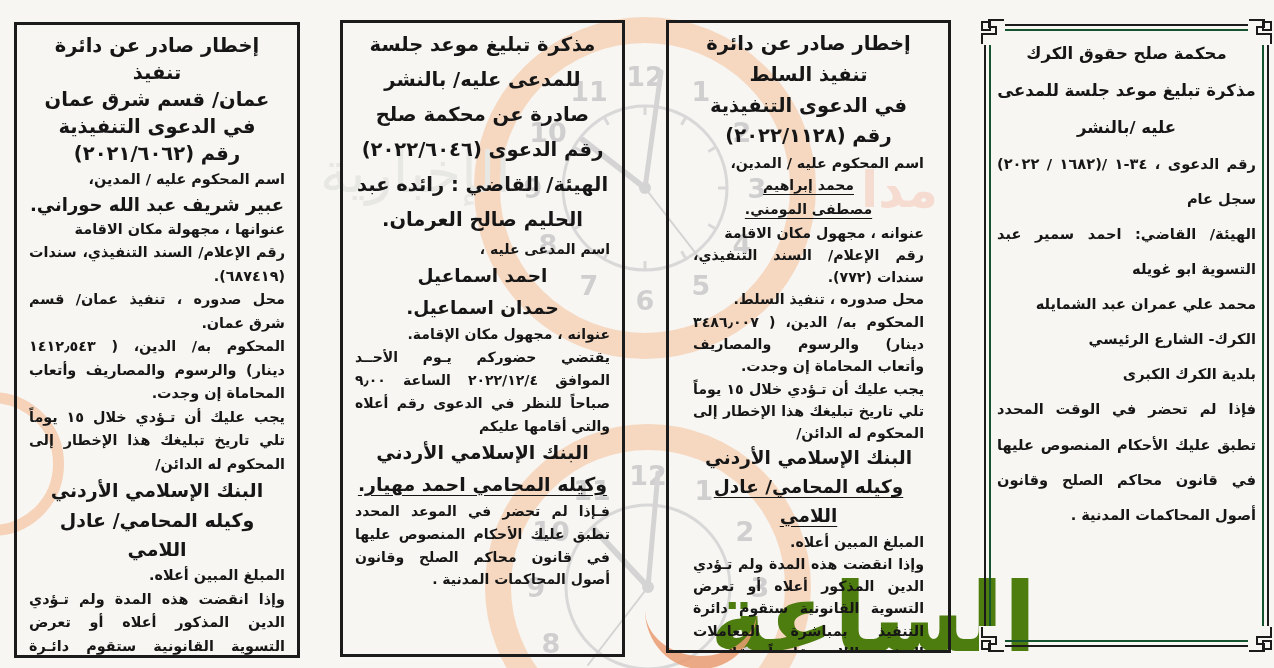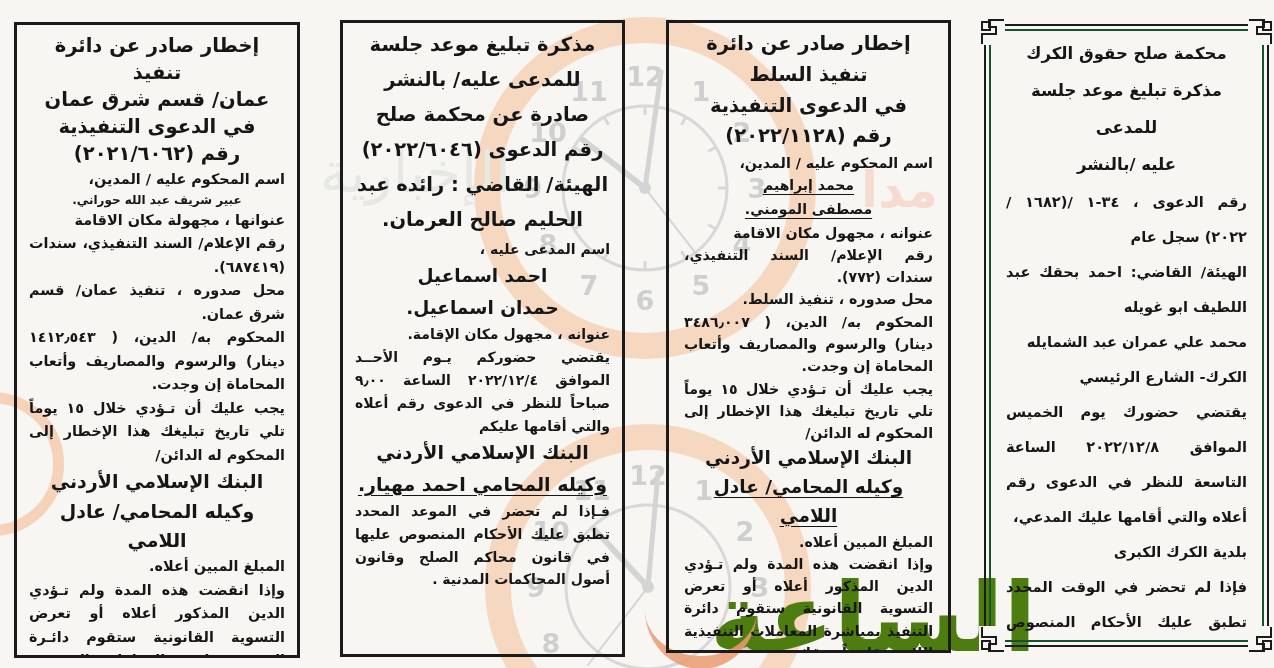--- a/index.html
+++ b/index.html
@@ -24,38 +24,38 @@
   .wslice{position:absolute;left:-80px;top:392px;width:122px;height:122px;border-radius:50%;border:11px solid #f6d2b9}
   .warc{position:absolute;left:645px;top:604px;width:112px;height:52px;border-bottom:13px solid #ea9d72;border-radius:0 0 55% 55%/0 0 100% 100%;opacity:.85}
   
   .col{
     position:absolute;z-index:2;box-sizing:border-box;overflow:hidden;
     border:3px solid #1b1b1b;background:transparent;
     padding:8px 12px;text-align:justify;text-justify:inter-word;
   }
   #col1{left:14px;top:22px;width:286px;height:636px}
   #col2{left:340px;top:20px;width:285px;height:637px;padding-top:4px}
-  #col3{left:666px;top:20px;width:285px;height:633px;padding:6px 15px}
+  #col3{left:666px;top:20px;width:285px;height:633px;padding:6px 24px}
   
   #col4wrap{position:absolute;z-index:2;left:984px;top:24px;width:285px;height:623px;border:2px solid #1b1b1b;box-sizing:border-box;background:transparent}
-  #col4{position:absolute;inset:3px;border:6px solid #14532d;box-sizing:border-box;overflow:hidden;padding:4px 15px;text-align:justify}
+  #col4{position:absolute;inset:3px;border:6px solid #14532d;box-sizing:border-box;overflow:hidden;padding:4px 6px;text-align:justify}
   .orn{position:absolute;width:26px;height:26px;z-index:3;background:#f7f6f2}
   .orn.tl{left:-7px;top:-7px}
   .orn.tr{right:-7px;top:-7px;transform:scaleX(-1)}
   .orn.bl{left:-7px;bottom:-7px;transform:scaleY(-1)}
   .orn.br{right:-7px;bottom:-7px;transform:scale(-1,-1)}
   
   .ln{font-weight:bold}
   .ln.h1{text-align:center}
   .ln.name,.ln.name-u,.ln.bank,.ln.bank-u{text-align:center}
   .ln.name-u,.ln.bank-u{text-decoration:underline;text-underline-offset:4px}
   
   #col1 .h1{font-size:19.5px;line-height:1.38}
   #col1 .p{font-size:14.4px;line-height:1.63}
-  #col1 .name{font-size:12px;line-height:1.5}
+  #col1 .name{font-size:18px;line-height:1.5}
   #col1 .bank{font-size:19px;line-height:1.55}
   
   #col2 .h1{font-size:19.5px;line-height:1.8}
   #col2 .p{font-size:14px;line-height:1.63}
   #col2 .name{font-size:18.5px;line-height:1.7}
   #col2 .bank,#col2 .bank-u{font-size:19px;line-height:1.65}
   
   #col3 .h1{font-size:19.5px;line-height:1.58}
   #col3 .p{font-size:14.2px;line-height:1.57}
   #col3 .name-u{font-size:14px;line-height:1.68}
@@ -218,20 +218,19 @@
     <svg viewBox="0 0 26 26" width="26" height="26">
         <path d="M25,1 H10 V8 H17 V15 H3 V25" fill="none" stroke="#1b1b1b" stroke-width="2"></path>
         <rect x="3" y="3" width="8" height="8" fill="none" stroke="#1b1b1b" stroke-width="2"></rect>
       </svg>
   </div>
   <div class="col" id="col4" style="border-width:2px">
       <div class="ln h1">محكمة صلح حقوق الكرك</div>
       <div class="ln h1">مذكرة تبليغ موعد جلسة للمدعى</div>
       <div class="ln h1">عليه /بالنشر</div>
       <div class="ln p">رقم الدعوى ، ٣٤-١ /(١٦٨٢ / ٢٠٢٢) سجل عام</div>
-      <div class="ln p">الهيئة/ القاضي: احمد بحقك عبد اللطيف ابو غويله</div>
+      <div class="ln p">الهيئة/ القاضي: احمد سمير عبد التسوية ابو غويله</div>
       <div class="ln p">محمد علي عمران عبد الشمايله</div>
       <div class="ln p">الكرك- الشارع الرئيسي</div>
-      <div class="ln p">يقتضي حضورك يوم الخميس الموافق ٢٠٢٢/١٢/٨ الساعة التاسعة للنظر في الدعوى رقم أعلاه والتي أقامها عليك المدعي،</div>
       <div class="ln p">بلدية الكرك الكبرى</div>
       <div class="ln p">فإذا لم تحضر في الوقت المحدد تطبق عليك الأحكام المنصوص عليها في قانون محاكم الصلح وقانون أصول المحاكمات المدنية .</div>
     </div>
 </div>
 
 </body></html>

